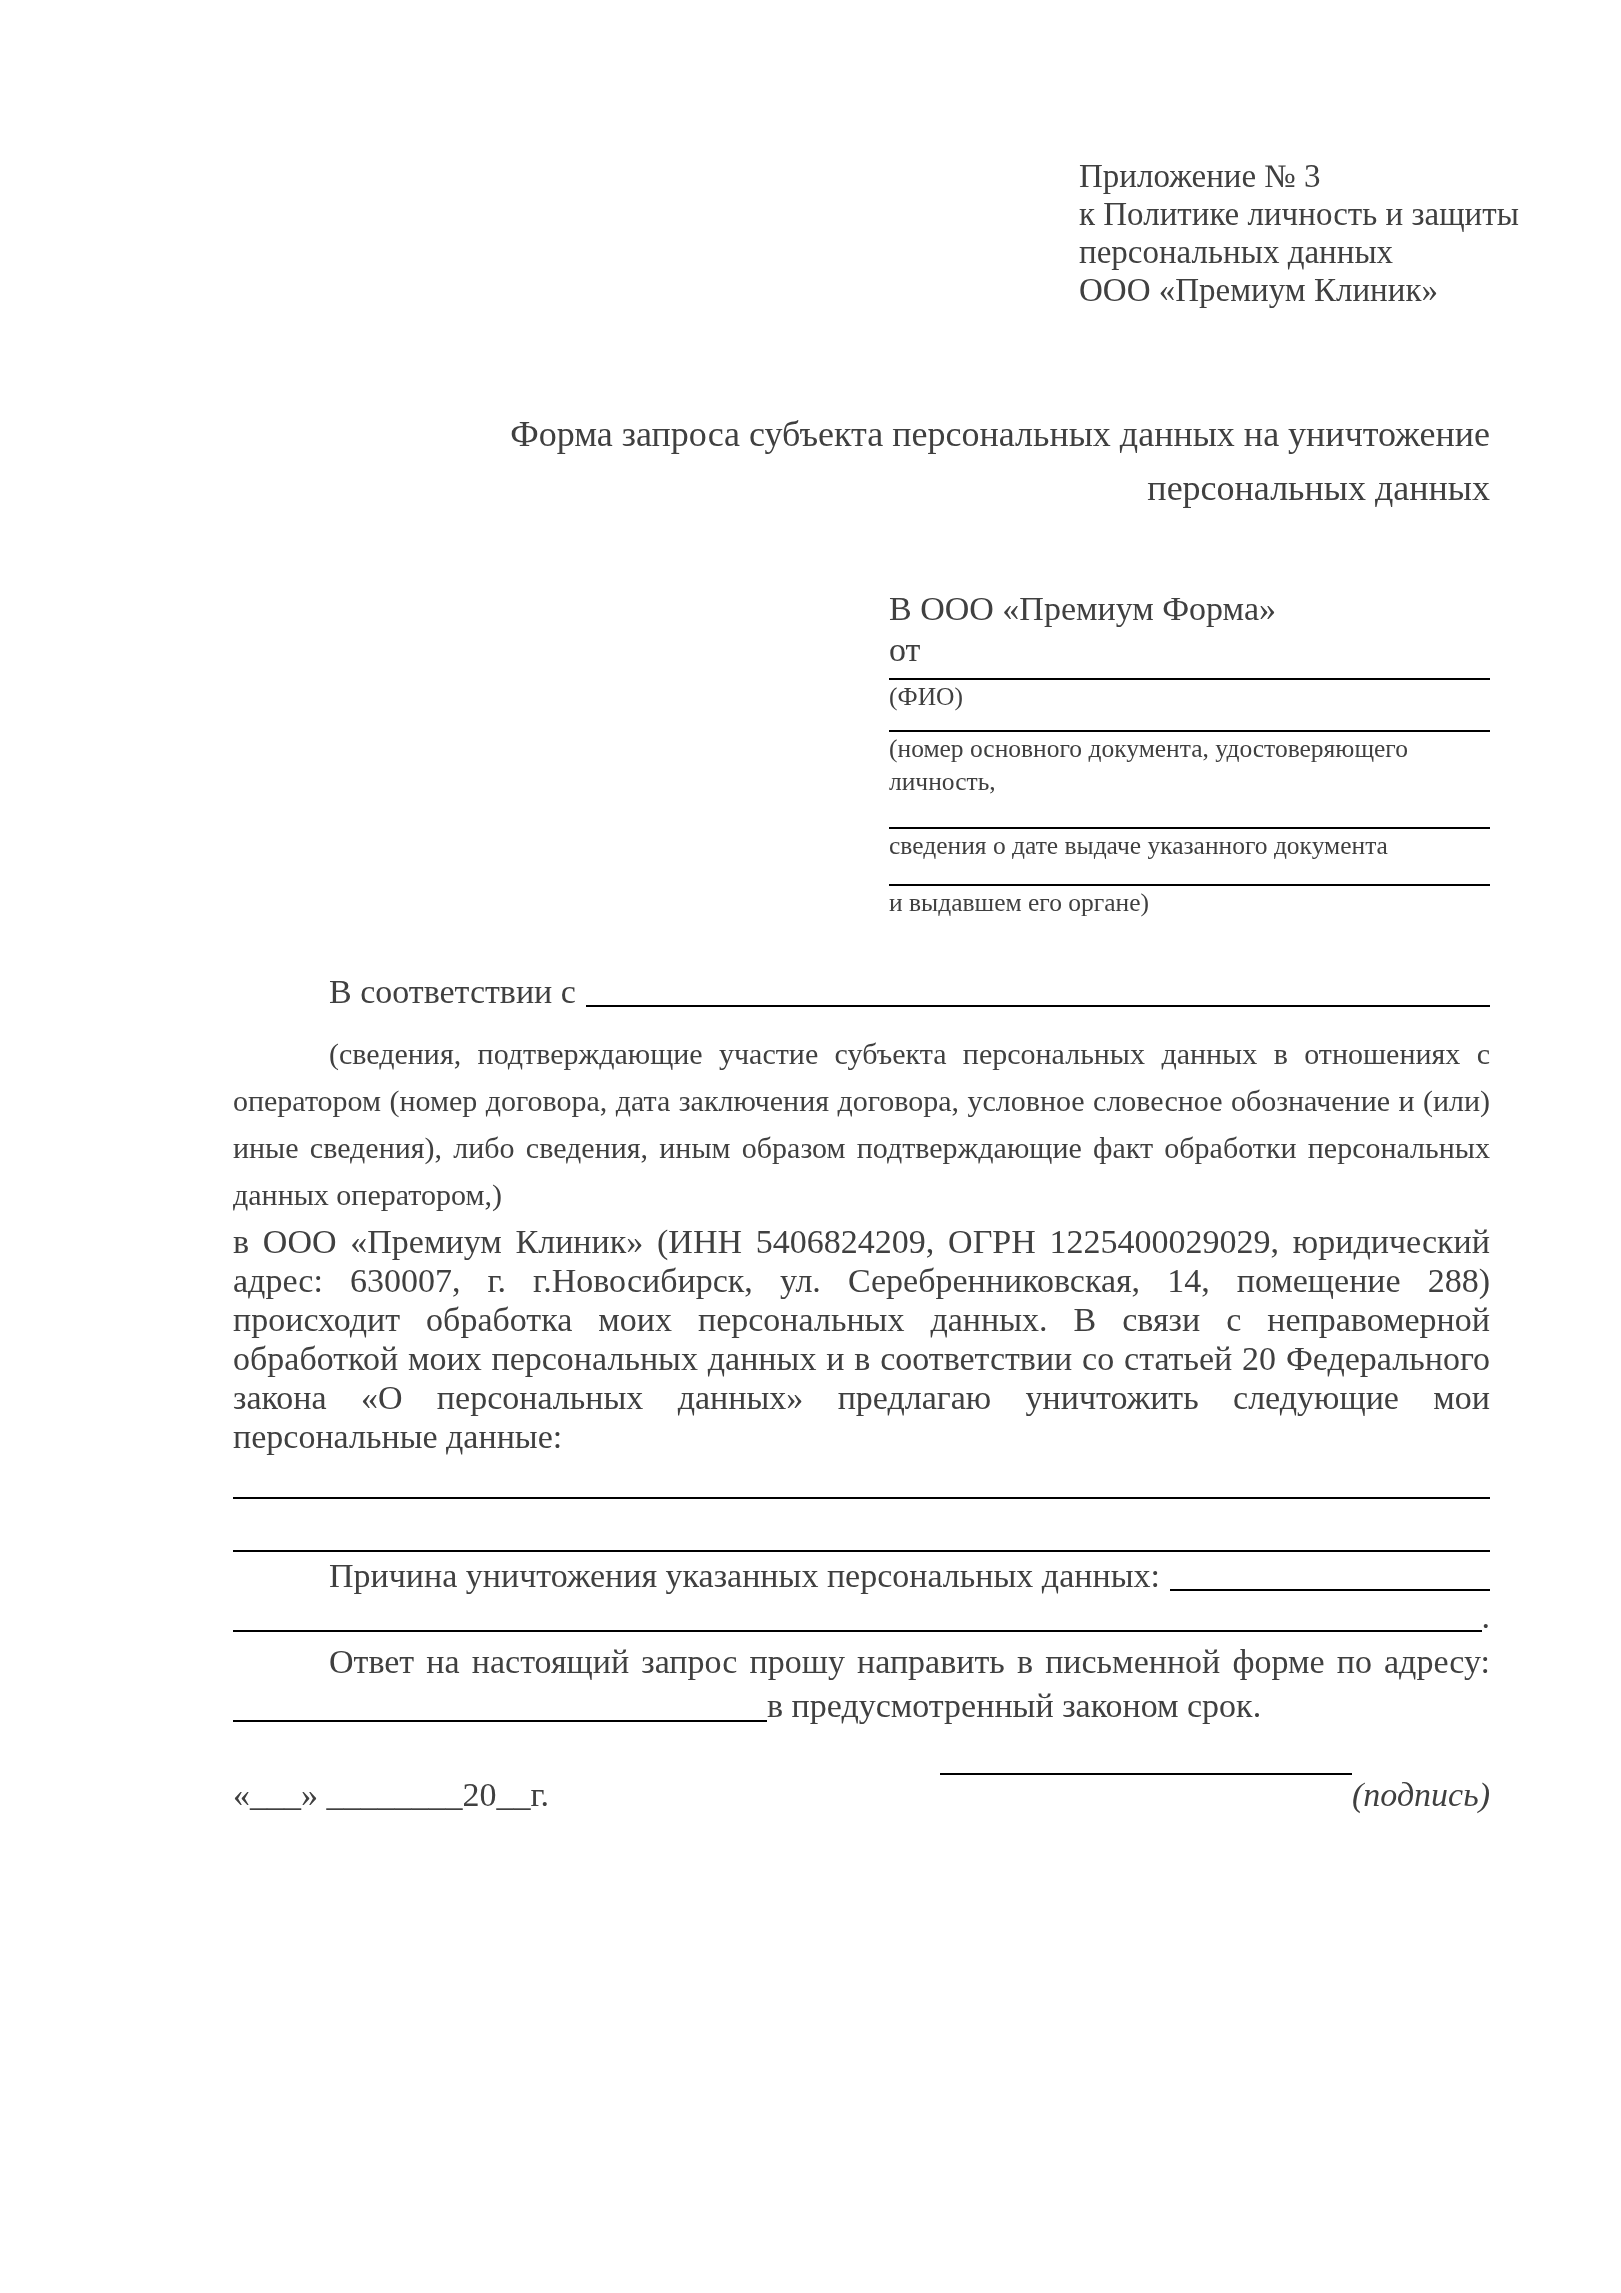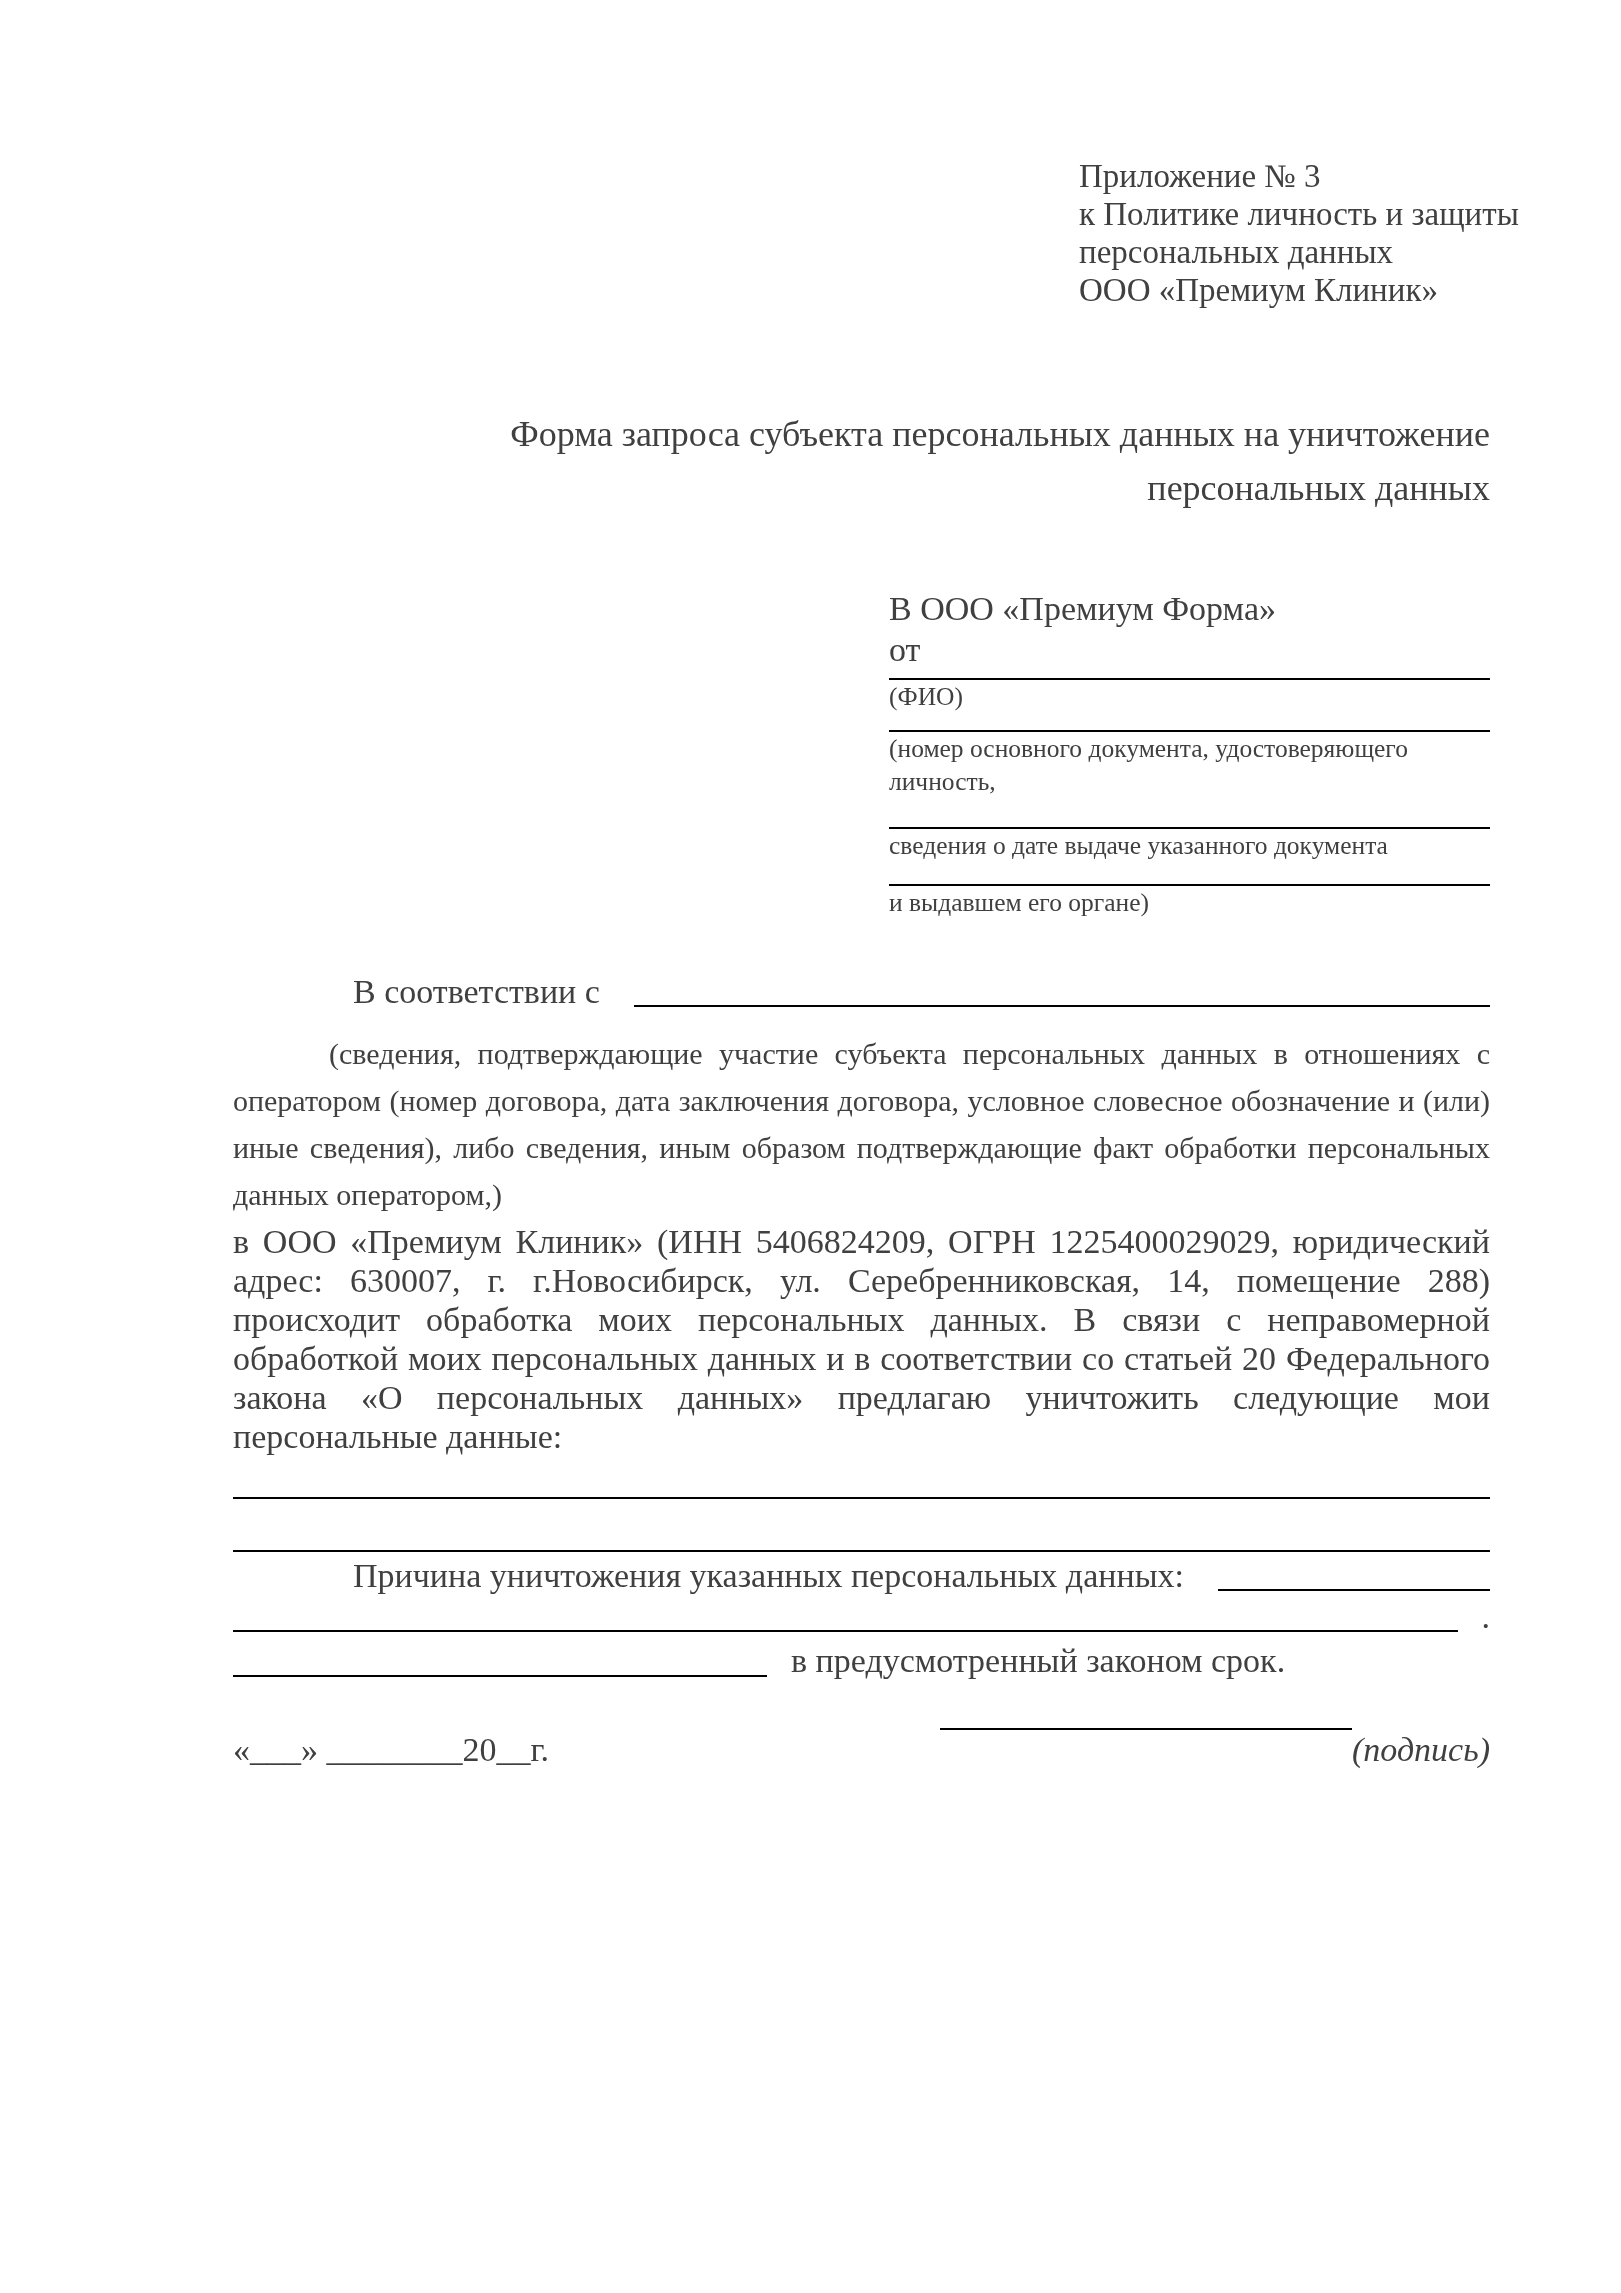--- a/index.html
+++ b/index.html
@@ -54,21 +54,20 @@
     font-size: 25.5px;
     line-height: 33px;
     text-align: left;
   }
   
   .flexline {
     display: flex;
     align-items: flex-end;
     font-size: 34px;
     line-height: 43px;
-    gap: 24px;
   }
   .flexline .indent { flex: 0 0 96px; }
   .flexline .lbl { white-space: nowrap; }
   .flexline .fill {
     flex: 1 1 auto;
     border-bottom: 2.9px solid #000000;
     margin-bottom: 5.9px;
     margin-left: 9.8px;
     min-width: 39px;
   }
@@ -174,20 +173,21 @@
     <span class="indent"></span>
     <span class="lbl">Причина уничтожения указанных персональных данных:</span>
     <span class="fill"></span>
   </div>
 
   <div class="flexline period-line">
     <span class="fill"></span>
     <span class="tail">.</span>
   </div>
 
+  <div class="response">Ответ на настоящий запрос прошу направить в письменной форме по адресу:</div>
 
   <div class="flexline deadline">
     <span class="blank"></span>
     <span class="lbl">в предусмотренный законом срок.</span>
   </div>
 
   <div class="footer">
     <span>«___» ________20__г.</span>
     <span class="sig-group">
       <span class="sig-blank"></span>

